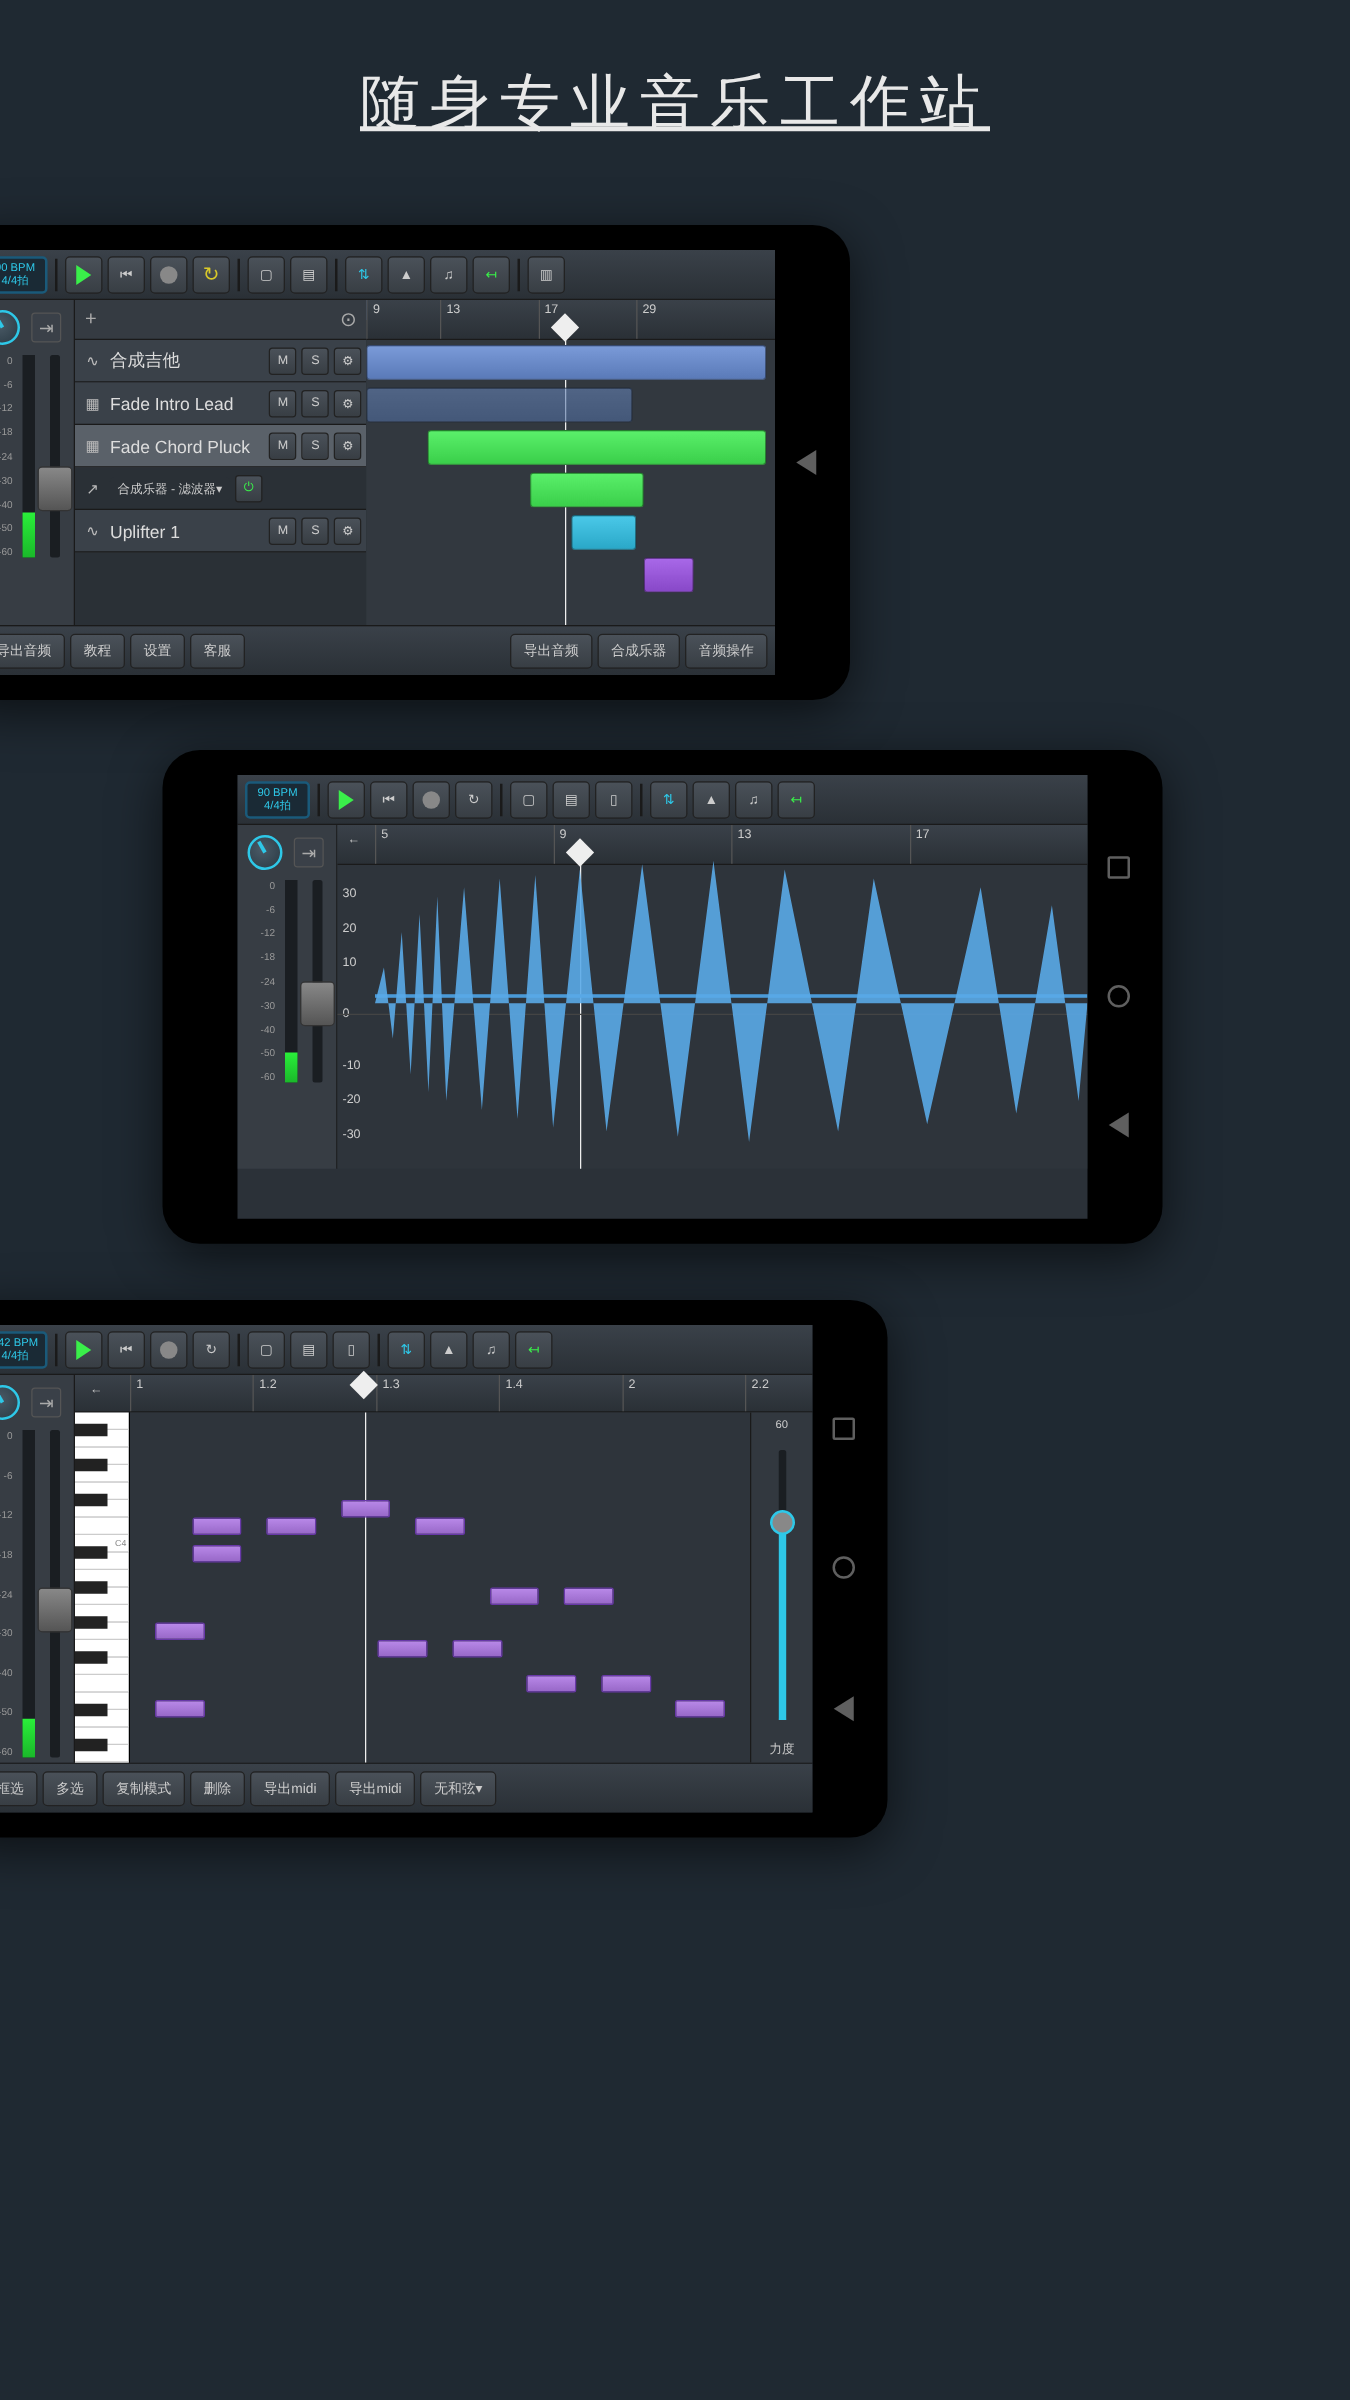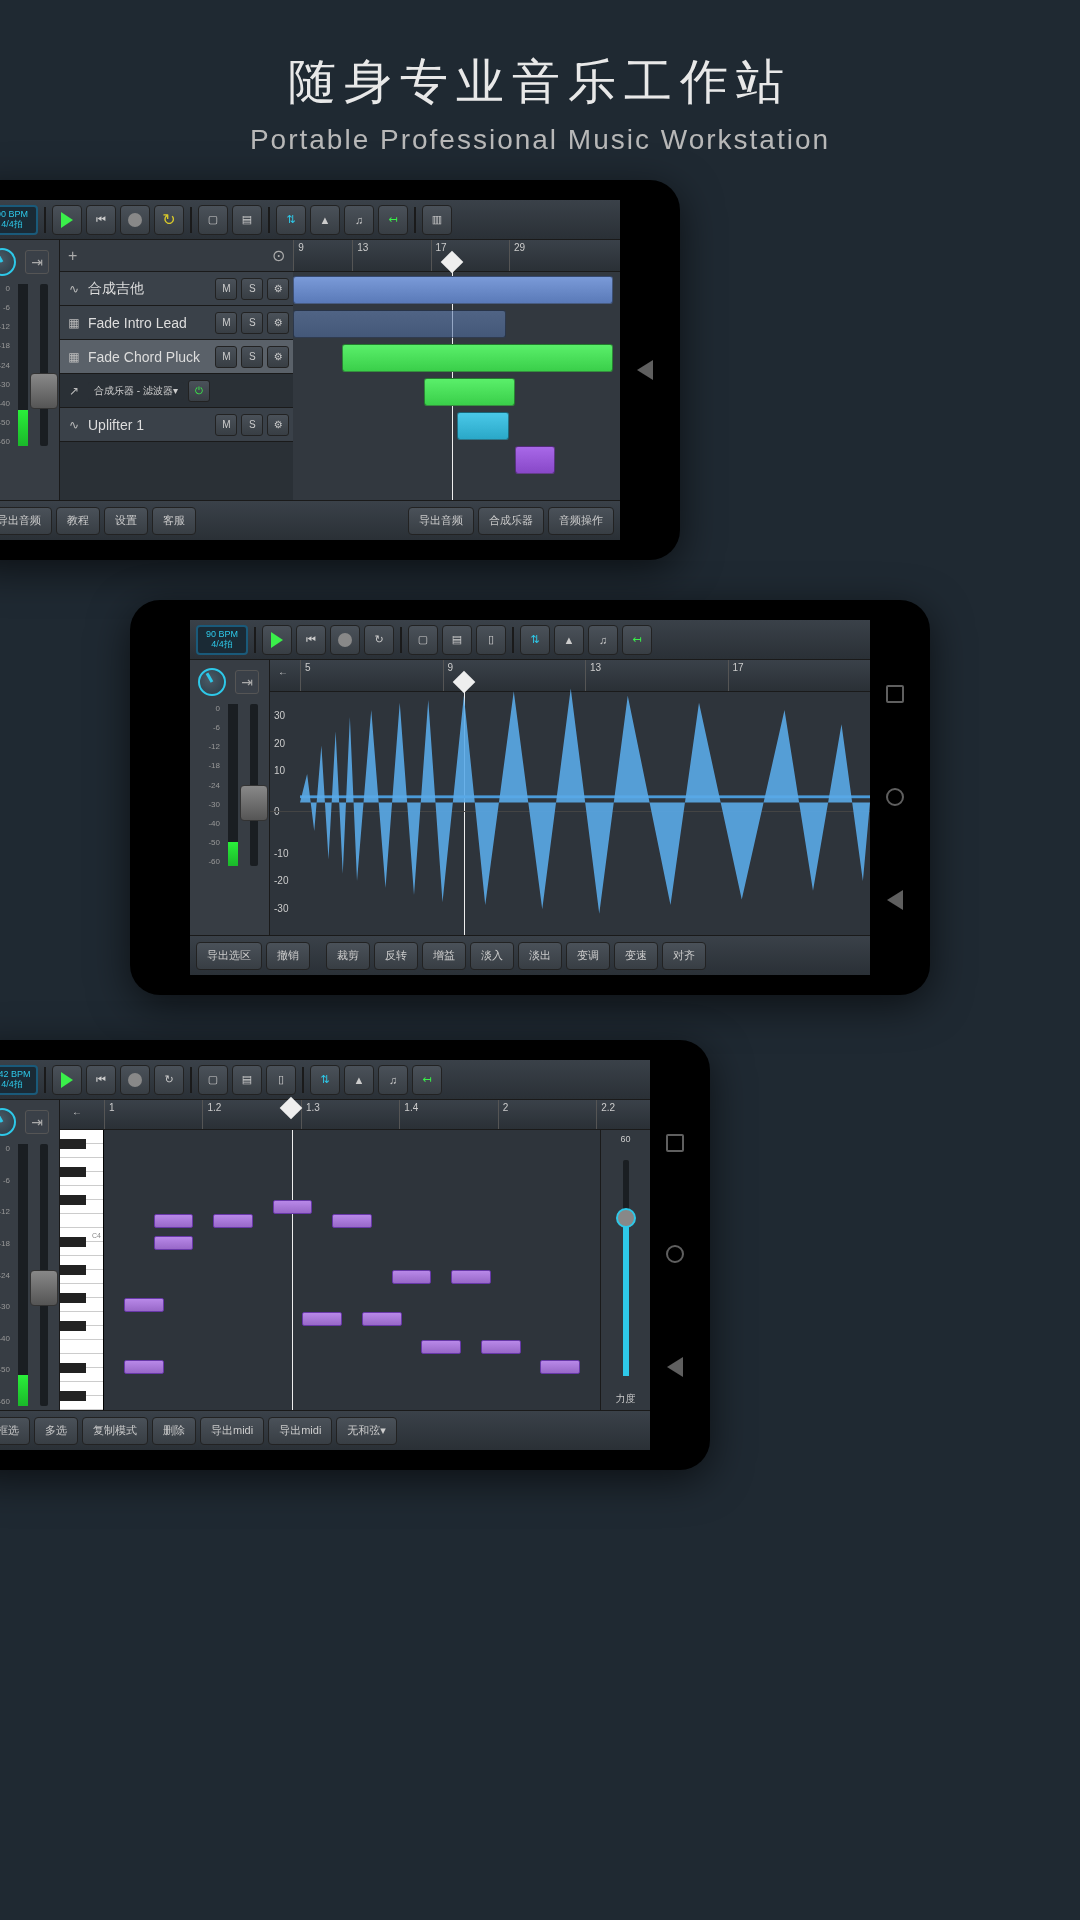--- a/index.html
+++ b/index.html
@@ -14,20 +14,21 @@
 .hero-title {
   text-align: center;
   padding: 50px 20px 30px;
 }
 .hero-title h1 {
   color: #e8e8e8;
   font-size: 48px;
   font-weight: 400;
   letter-spacing: 8px;
   margin-bottom: 10px;
+  text-decoration: underline;
 }
 .hero-title h2 {
   color: #b8b8b8;
   font-size: 28px;
   font-weight: 400;
   letter-spacing: 2px;
 }
 
 
 .phone {
@@ -440,21 +441,20 @@
   border: 2px solid #2ec8e8;
   left: 50%;
   transform: translateX(-50%);
 }
 </style>
 </head>
 <body>
 
 <div class="hero-title">
   <h1>随身专业音乐工作站</h1>
-  <h2>Portable Professional Music Workstation</h2>
 </div>
 
 <div class="phone phone1">
   <div class="screen screen1">
     <div class="toolbar">
       <div class="tb-bpm">
         <div>90 BPM</div>
         <div>4/4拍</div>
       </div>
       <div class="tb-sep"></div>
@@ -654,33 +654,20 @@
           </g>
           <g stroke="#4a9ad8" stroke-width="1">
           
           </g>
           <g fill="#5aaae8" opacity="0.9">
           <path d="M0,100 L5,80 L10,120 L15,60 L20,140 L25,50 L30,150 L35,40 L40,155 L50,35 L60,160 L70,30 L80,165 L90,28 L100,170 L115,25 L130,172 L150,22 L170,175 L190,20 L210,178 L230,25 L260,172 L280,30 L310,168 L340,35 L360,162 L380,45 L395,155 L400,100 Z"></path>
           </g>
         </svg>
       </div>
     </div>
-    <div class="bottombar">
-      <div class="bb-btn">导出选区</div>
-      <div class="bb-btn">撤销</div>
-      <div style="width:8px"></div>
-      <div class="bb-btn">裁剪</div>
-      <div class="bb-btn">反转</div>
-      <div class="bb-btn">增益</div>
-      <div class="bb-btn">淡入</div>
-      <div class="bb-btn">淡出</div>
-      <div class="bb-btn">变调</div>
-      <div class="bb-btn">变速</div>
-      <div class="bb-btn">对齐</div>
-    </div>
   </div>
   <div class="navbtns">
     <div class="navbtn sq"></div>
     <div class="navbtn ci"></div>
     <div class="navbtn tr"></div>
   </div>
 </div>
 
 <div class="phone phone3">
   <div class="screen screen3">

